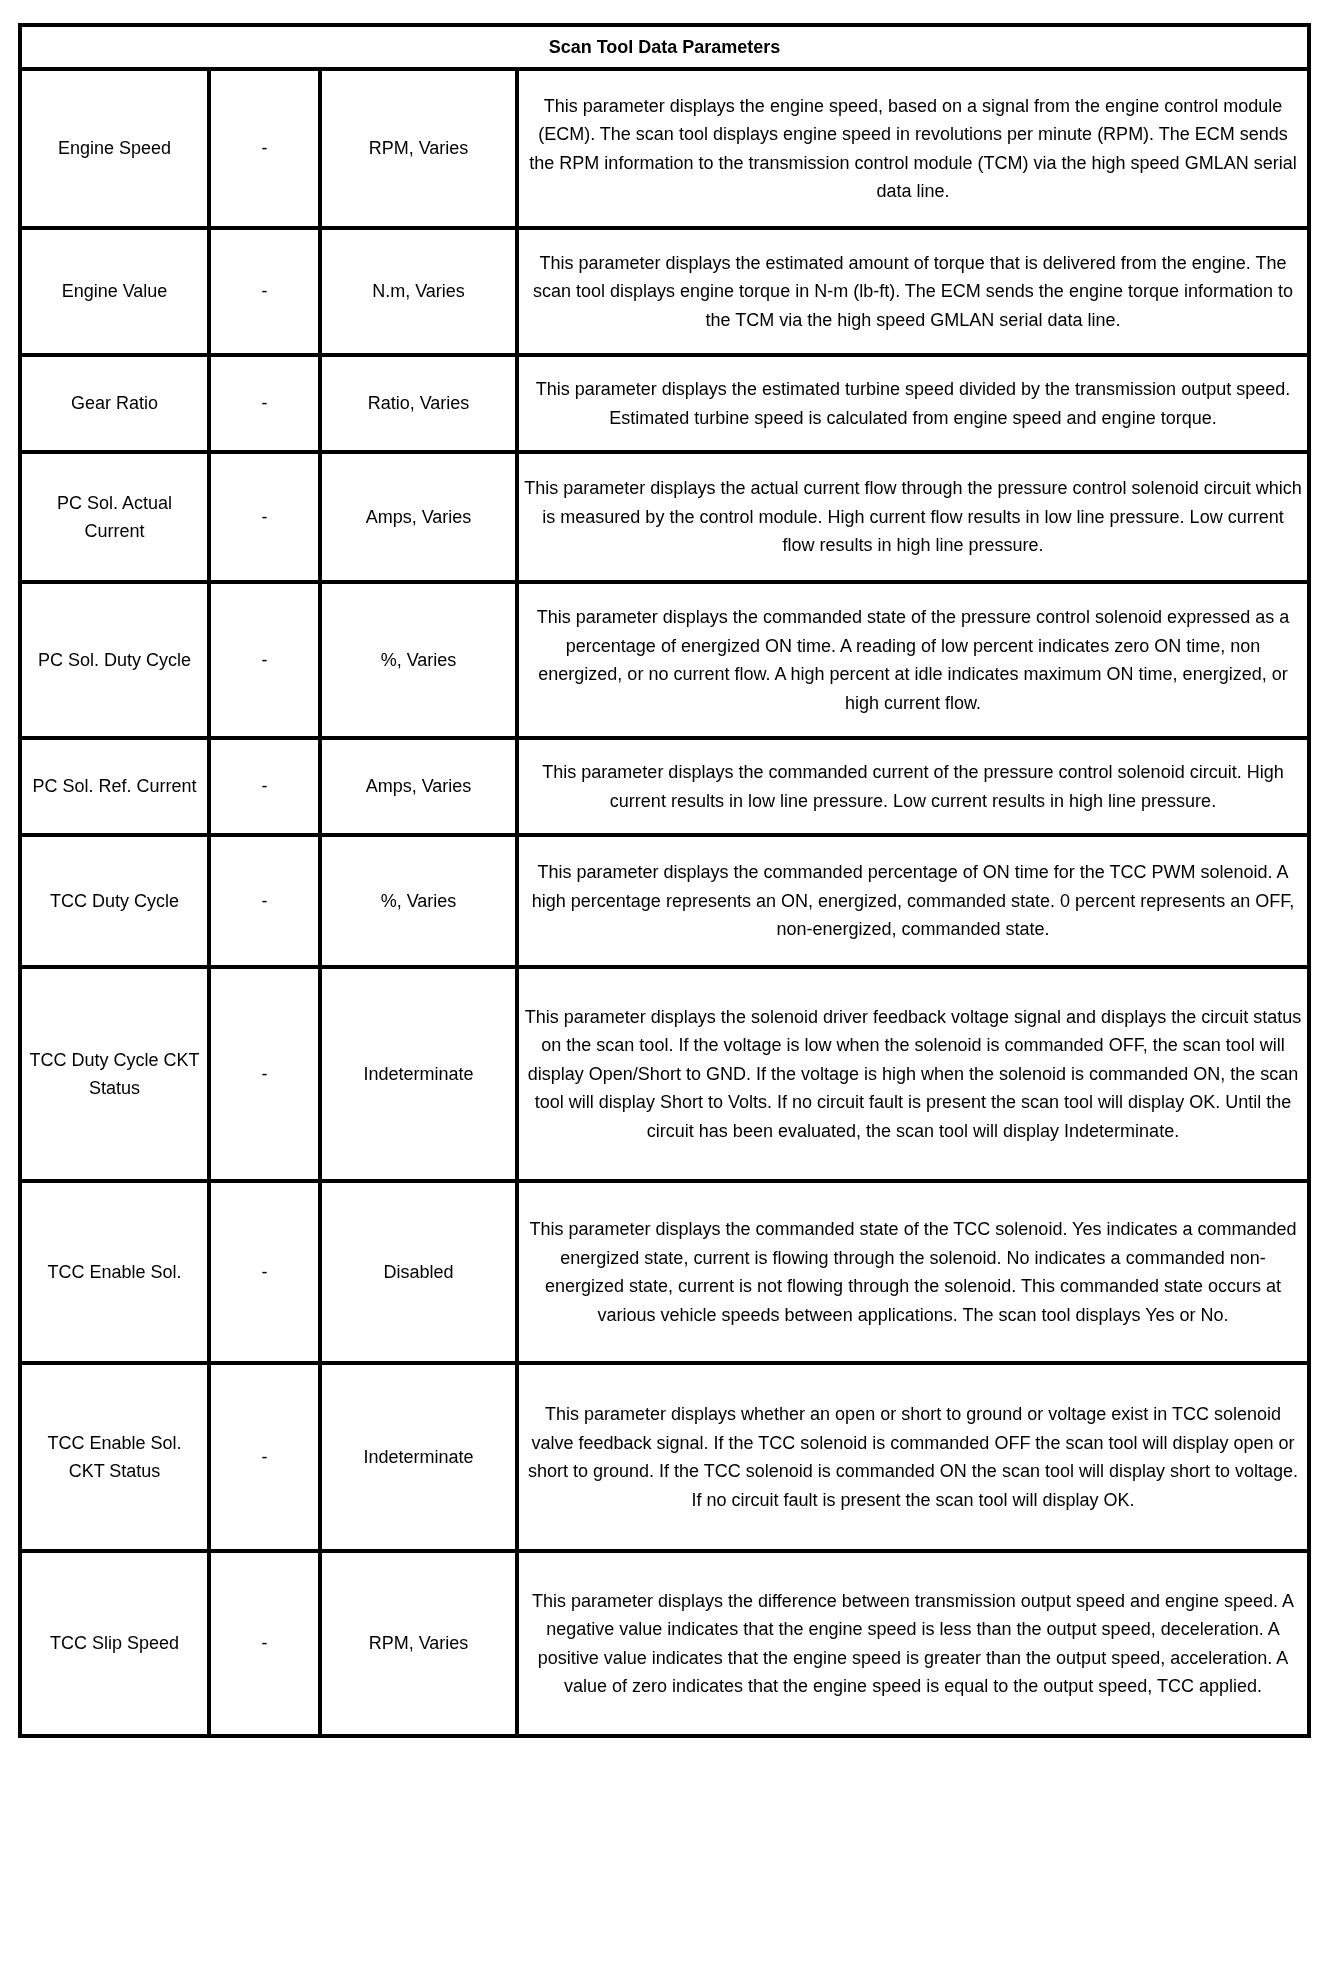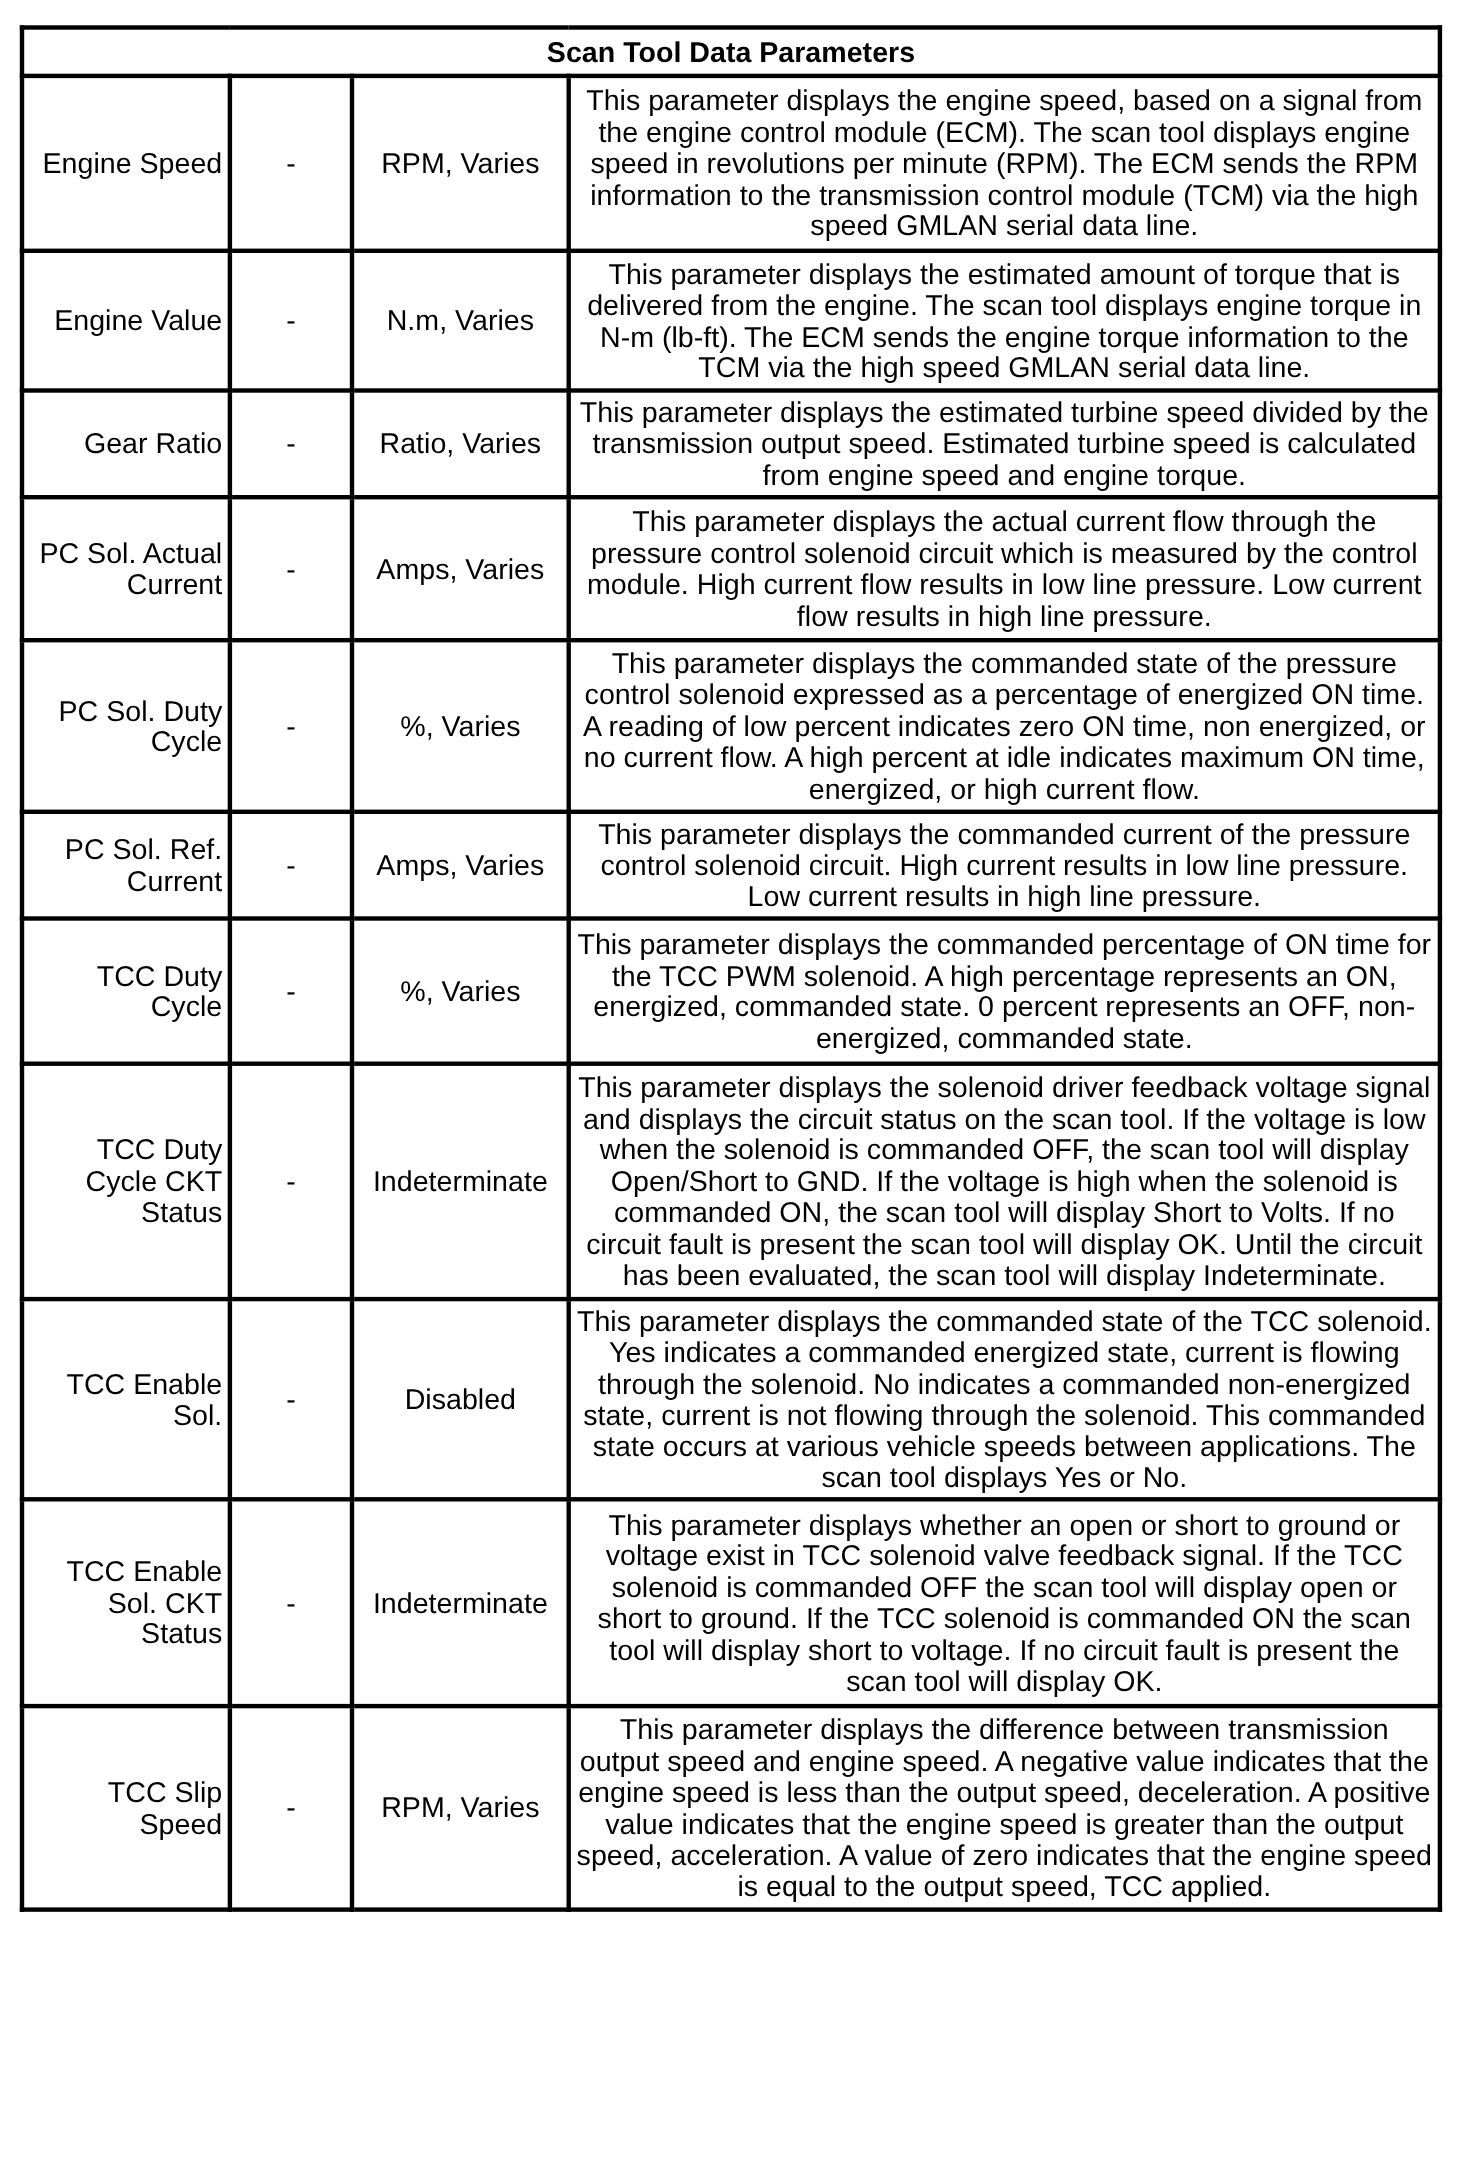--- a/index.html
+++ b/index.html
@@ -5,26 +5,26 @@
   html, body { margin: 0; padding: 0; background: #ffffff; }
   body { width: 1344px; height: 1966px; position: relative; overflow: hidden;
          font-family: "Liberation Sans", sans-serif; color: #000; }
   table.scan {
     position: absolute; left: 18px; top: 23px; width: 1289px;
     border-collapse: collapse; table-layout: fixed;
     border: 4px solid #000;
   }
   table.scan td, table.scan th {
     border: 4px solid #000; padding: 2px 5px; vertical-align: middle;
-    font-size: 26px; line-height: 28.5px;
+    font-size: 18px; line-height: 28.5px;
   }
   table.scan th { font-weight: bold; text-align: center; }
   th.title { height: 36px; font-size: 22px; }
   th.colhead { height: 60px; line-height: 26px; }
-  td.param { text-align: right; }
+  td.param { text-align: center; }
   td.state { text-align: center; }
   td.expected { text-align: center; white-space: nowrap; }
   td.desc { text-align: center; vertical-align: top; padding-top: 3px; }
 </style>
 </head>
 <body>
 
 <table class="scan">
   <colgroup>
     <col style="width:189px">

